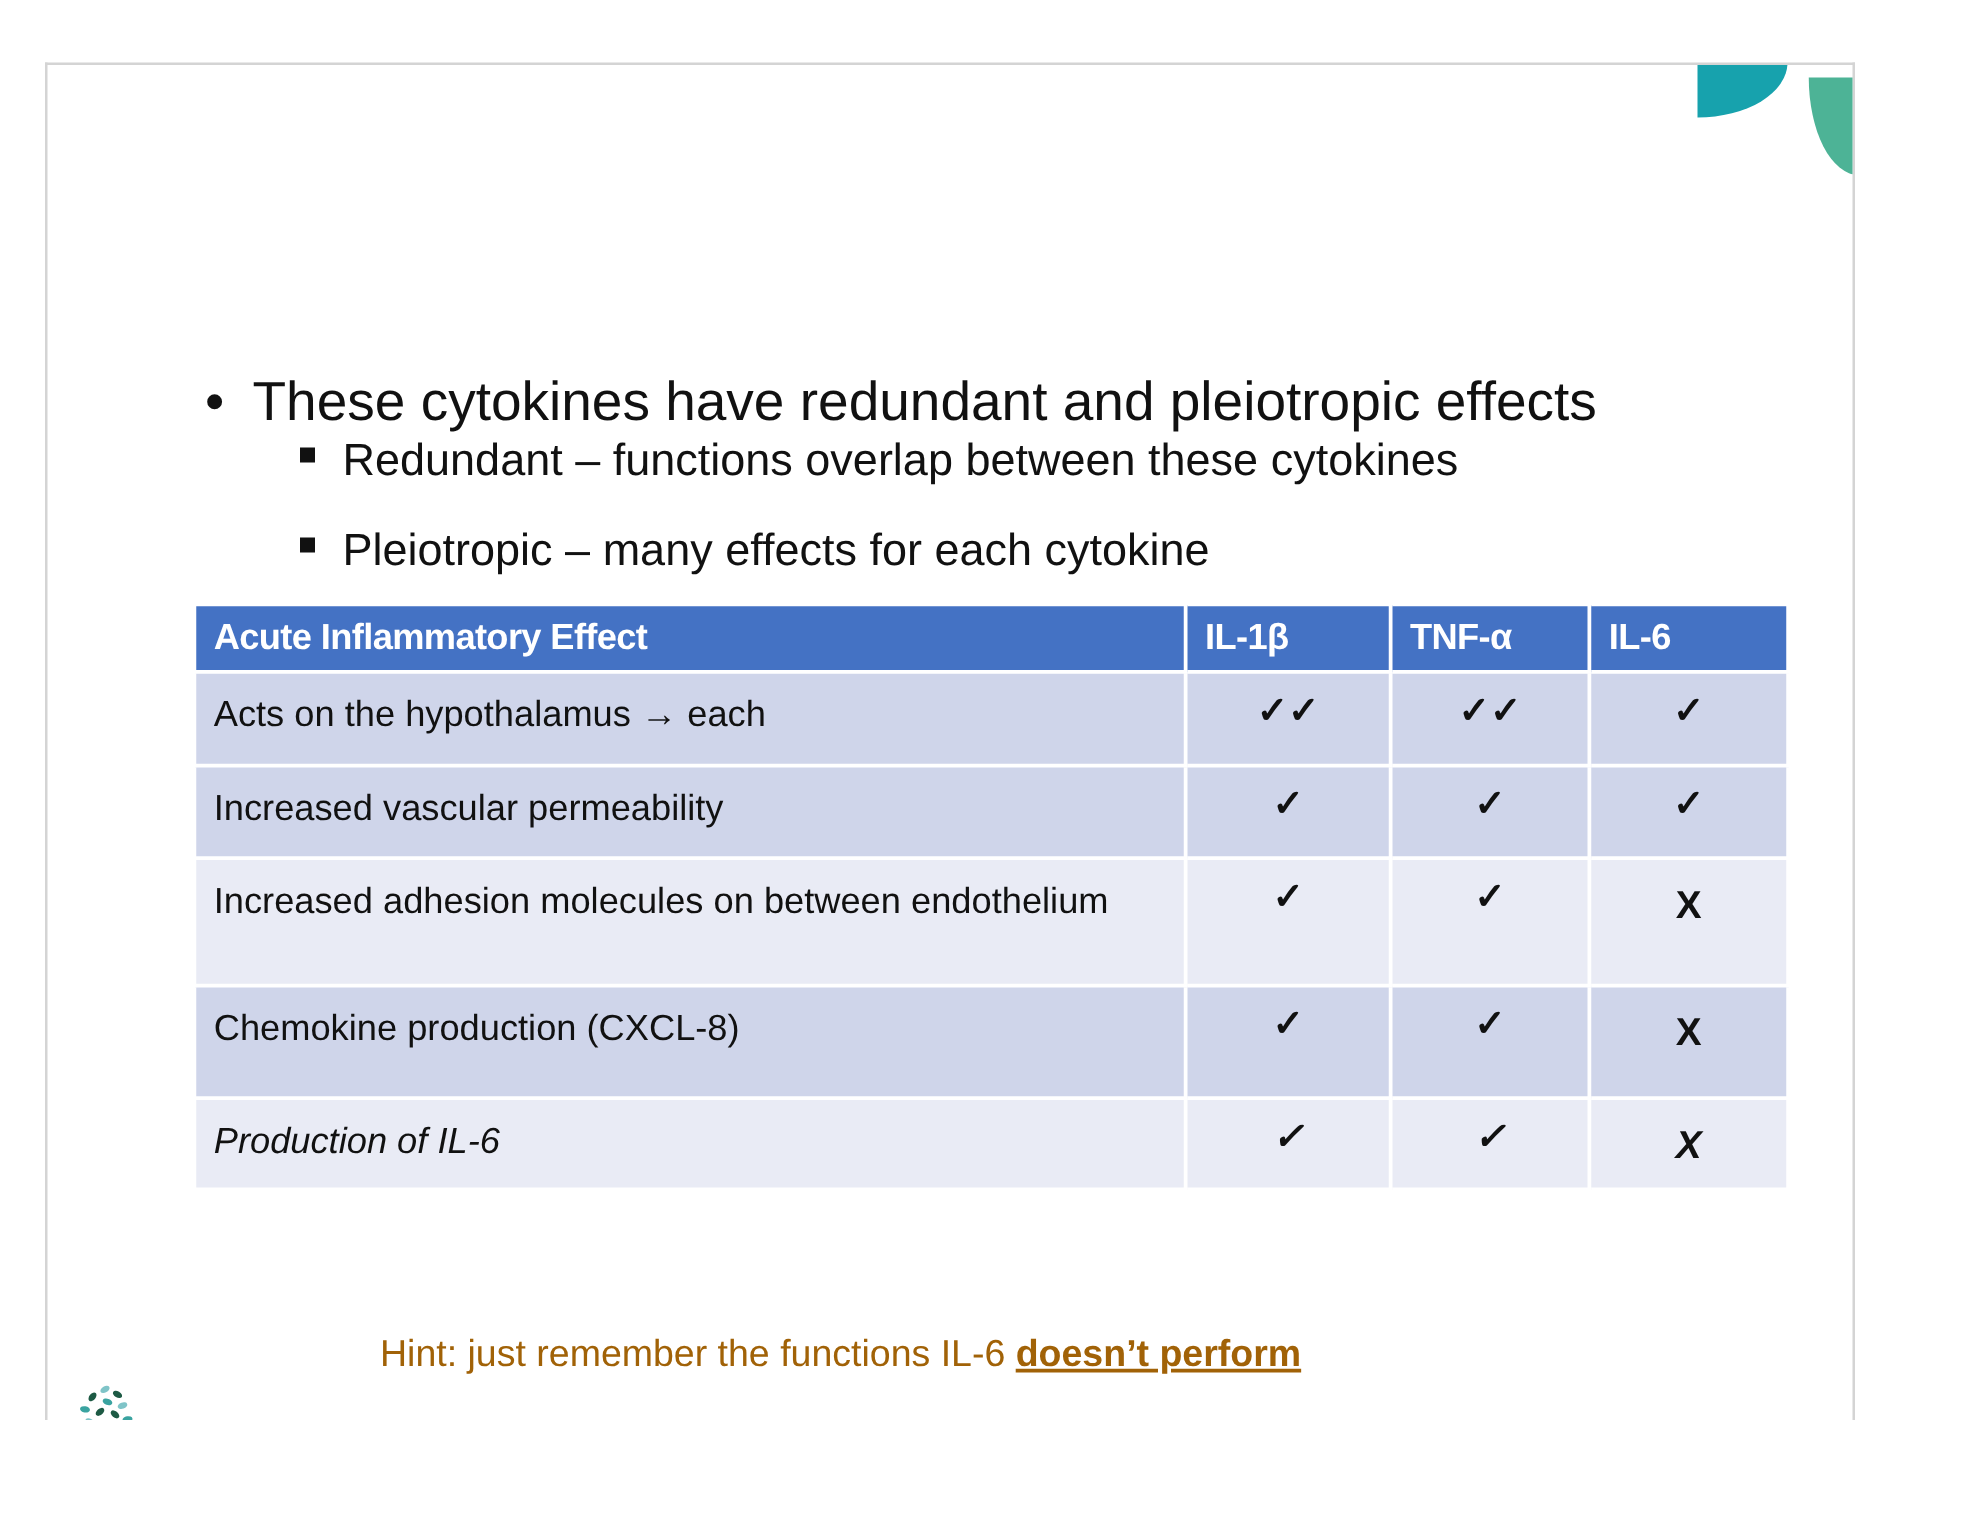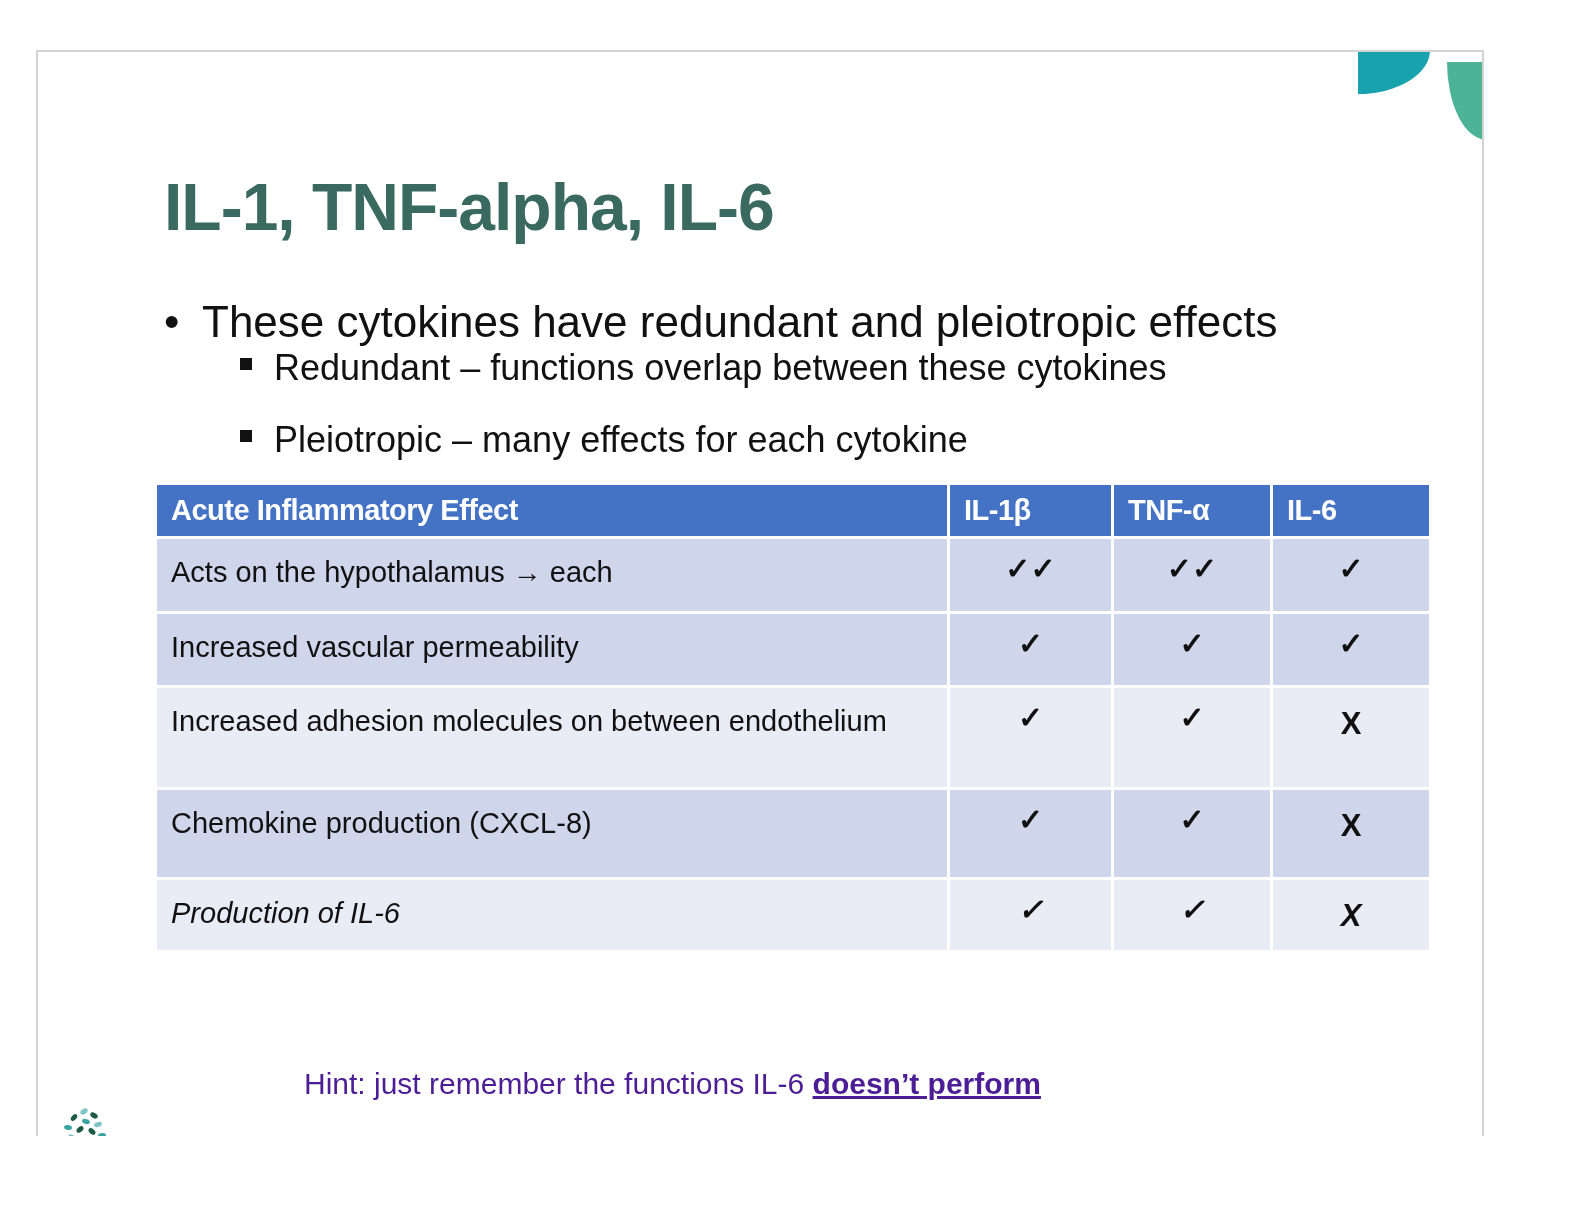--- a/index.html
+++ b/index.html
@@ -39,31 +39,30 @@
     }
     .table td { font-size: 29px; color: #111; vertical-align: top; padding-top: 12px; line-height: 43px; }
     .table tr.odd td { background: #cfd5ea; }
     .table tr.even td { background: #e9ebf5; }
     .table td.mark { text-align: center; font-size: 30px; font-weight: bold; padding-top: 8px; }
     .table td.mark.x { font-family: "Liberation Sans", sans-serif; font-size: 31px; padding-top: 14px; }
     .logo { position: absolute; left: 24px; top: 1030px; display: flex; align-items: center; }
     .logo .mark-icon { width: 44px; height: 40px; position: relative; margin-right: 6px; }
     .logo .mark-icon span { position: absolute; width: 8px; height: 5px; border-radius: 50%; }
     .logo .name { font-family: "Liberation Serif", serif; font-size: 36px; color: #1d5a44; font-weight: bold; letter-spacing: 0px; margin-top: 48px; }
-    .hint { position: absolute; left: 266px; top: 1015px; font-size: 30px; color: #4c1d95; white-space: nowrap; }
+    .hint { position: absolute; left: 266px; top: 1015px; font-size: 30px; color: #a16207; white-space: nowrap; }
     .hint .emph { font-weight: bold; text-decoration: underline; }
   </style>
 </head>
 <body>
 
 <div class="slide">
   <div class="deco-a"></div>
   <div class="deco-b"></div>
 
-  <h1 class="title">IL-1, TNF-alpha, IL-6</h1>
 
   <div class="bullets">
     <div class="b1" style="top:0px;">
       <span class="dot">•</span><span>These cytokines have redundant and pleiotropic effects</span>
     </div>
     <div class="b2" style="top:52px;">
       <span class="sq"></span><span>Redundant – functions overlap between these cytokines</span>
     </div>
     <div class="b2" style="top:124px;">
       <span class="sq"></span><span>Pleiotropic – many effects for each cytokine</span>

